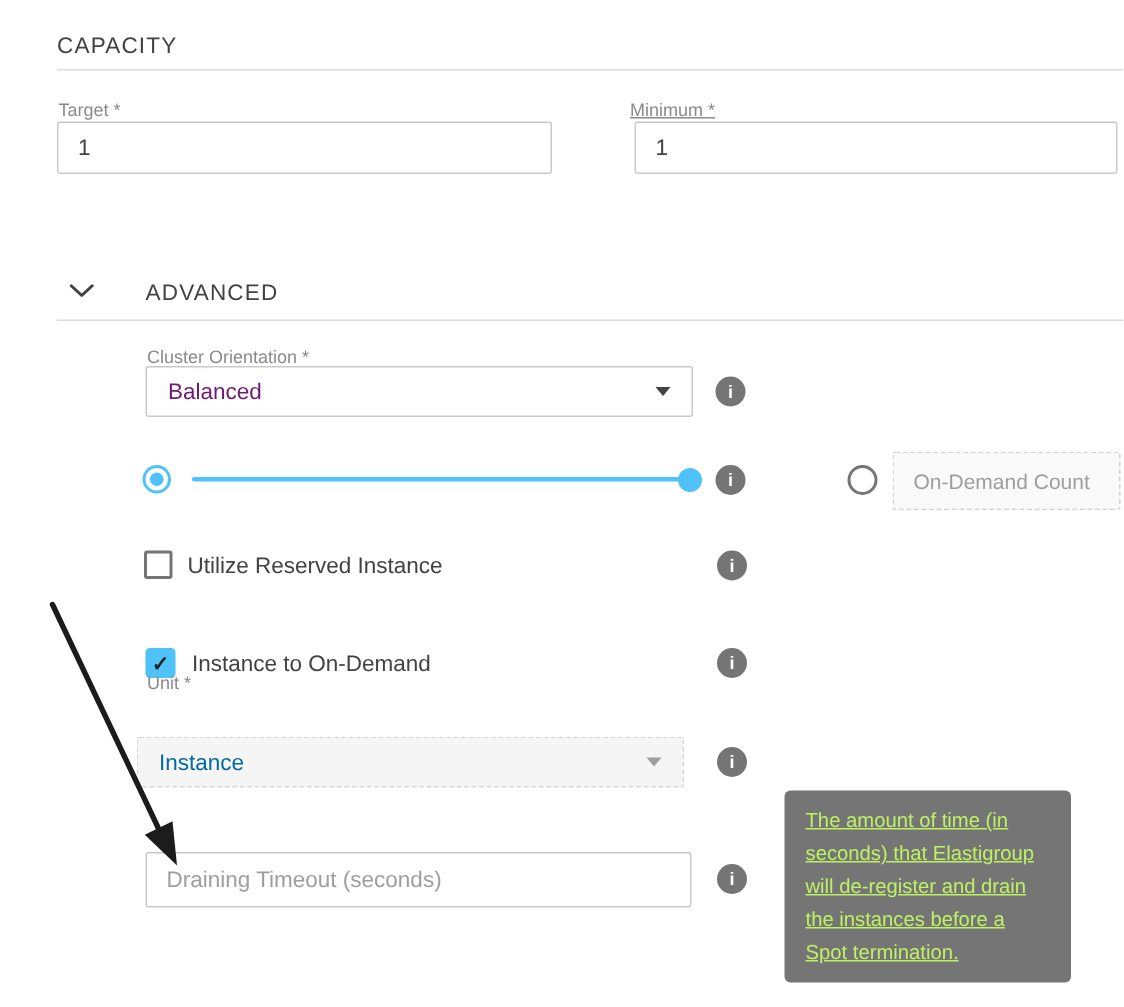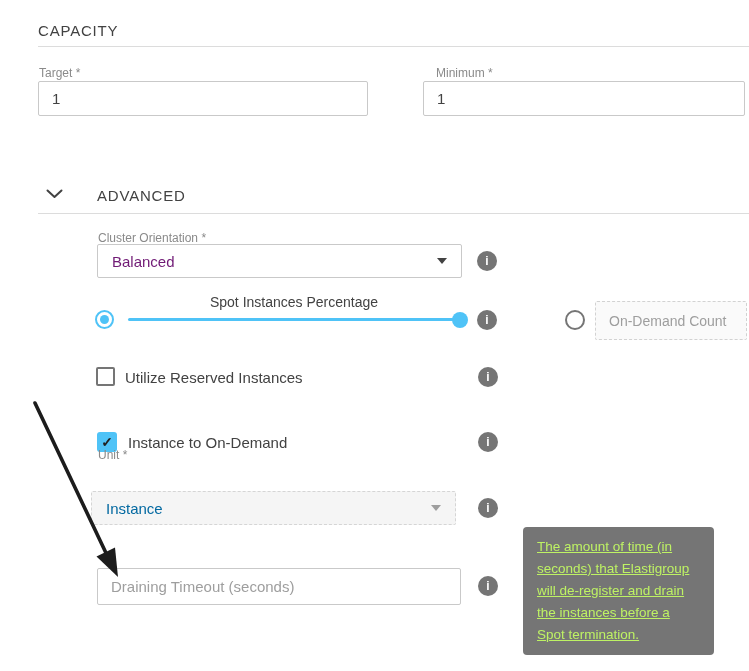--- a/index.html
+++ b/index.html
@@ -9,21 +9,21 @@
   .section-title{position:absolute;font-size:15px;color:#424242;letter-spacing:.8px;}
   #capacity-title{left:38px;top:22px;}
   #advanced-title{left:97px;top:187px;}
 
   .divider{position:absolute;left:38px;width:711px;height:1px;background:#dcdcdc;}
   #divider-capacity{top:46px;}
   #divider-advanced{top:213px;}
 
   .field-label{position:absolute;font-size:12px;color:#8a8a8a;}
   #target-label{left:39px;top:66px;}
-  #minimum-label{left:436px;top:66px;}
+  #minimum-label{left:420px;top:66px;text-decoration:underline;}
   #cluster-label{left:98px;top:231px;text-align:right;}
   #unit-label{left:98px;top:448px;}
 
   .text-input{position:absolute;border:1px solid #c9c9c9;border-radius:2px;background:#fff;
               font:15px "Liberation Sans",sans-serif;color:#424242;padding:0 13px;
               box-sizing:border-box;outline:none;}
   .text-input::placeholder{color:#9e9e9e;}
   #target-input{left:38px;top:81px;width:330px;height:35px;}
   #minimum-input{left:423px;top:81px;width:322px;height:35px;}
   #draining-input{left:97px;top:568px;width:364px;height:37px;}
@@ -101,31 +101,30 @@
   <div class="section-title" id="advanced-title">ADVANCED</div>
   <div class="divider" id="divider-advanced"></div>
 
   <label class="field-label" id="cluster-label">Cluster Orientation *</label>
   <div class="select-box" id="cluster-select">
     <span>Balanced</span>
     <span class="caret"></span>
   </div>
   <div class="info-icon" id="info-cluster">i</div>
 
-  <div id="spot-label">Spot Instances Percentage</div>
   <div class="radio" id="spot-radio"></div>
   <div class="slider-track"></div>
   <div class="slider-thumb"></div>
   <div class="info-icon" id="info-spot">i</div>
 
   <div class="radio" id="ondemand-radio"></div>
   <input class="text-input" id="ondemand-input" placeholder="On-Demand Count" style="">
 
   <div class="checkbox" id="utilize-checkbox"></div>
-  <label class="checkbox-label" id="utilize-label">Utilize Reserved Instances</label>
+  <label class="checkbox-label" id="utilize-label">Utilize Reserved Instance</label>
   <div class="info-icon" id="info-utilize">i</div>
 
   <div class="checkbox" id="fallback-checkbox">
     <span>✓</span>
   </div>
   <label class="checkbox-label" id="fallback-label">Instance to On-Demand</label>
   <div class="info-icon" id="info-fallback">i</div>
 
   <label class="field-label" id="unit-label">Unit *</label>
   <div class="select-box" id="unit-select" aria-disabled="true">

